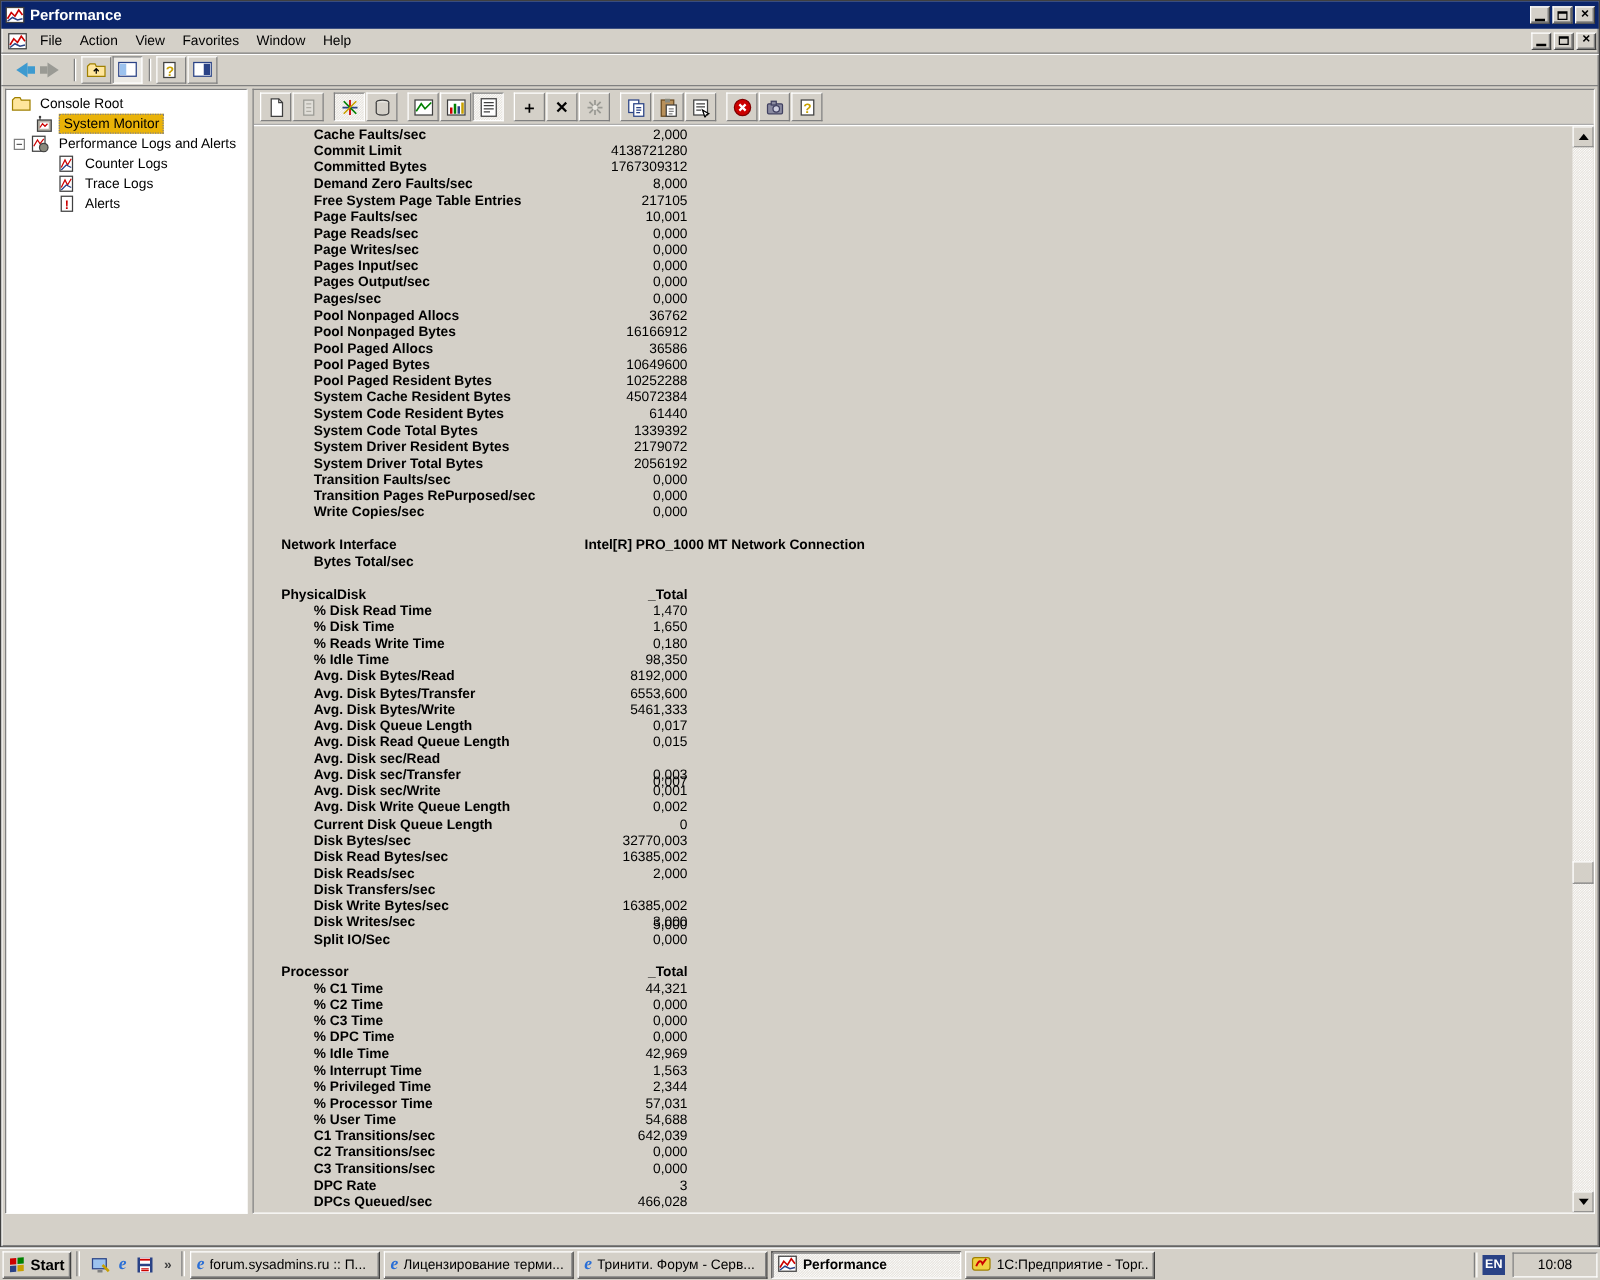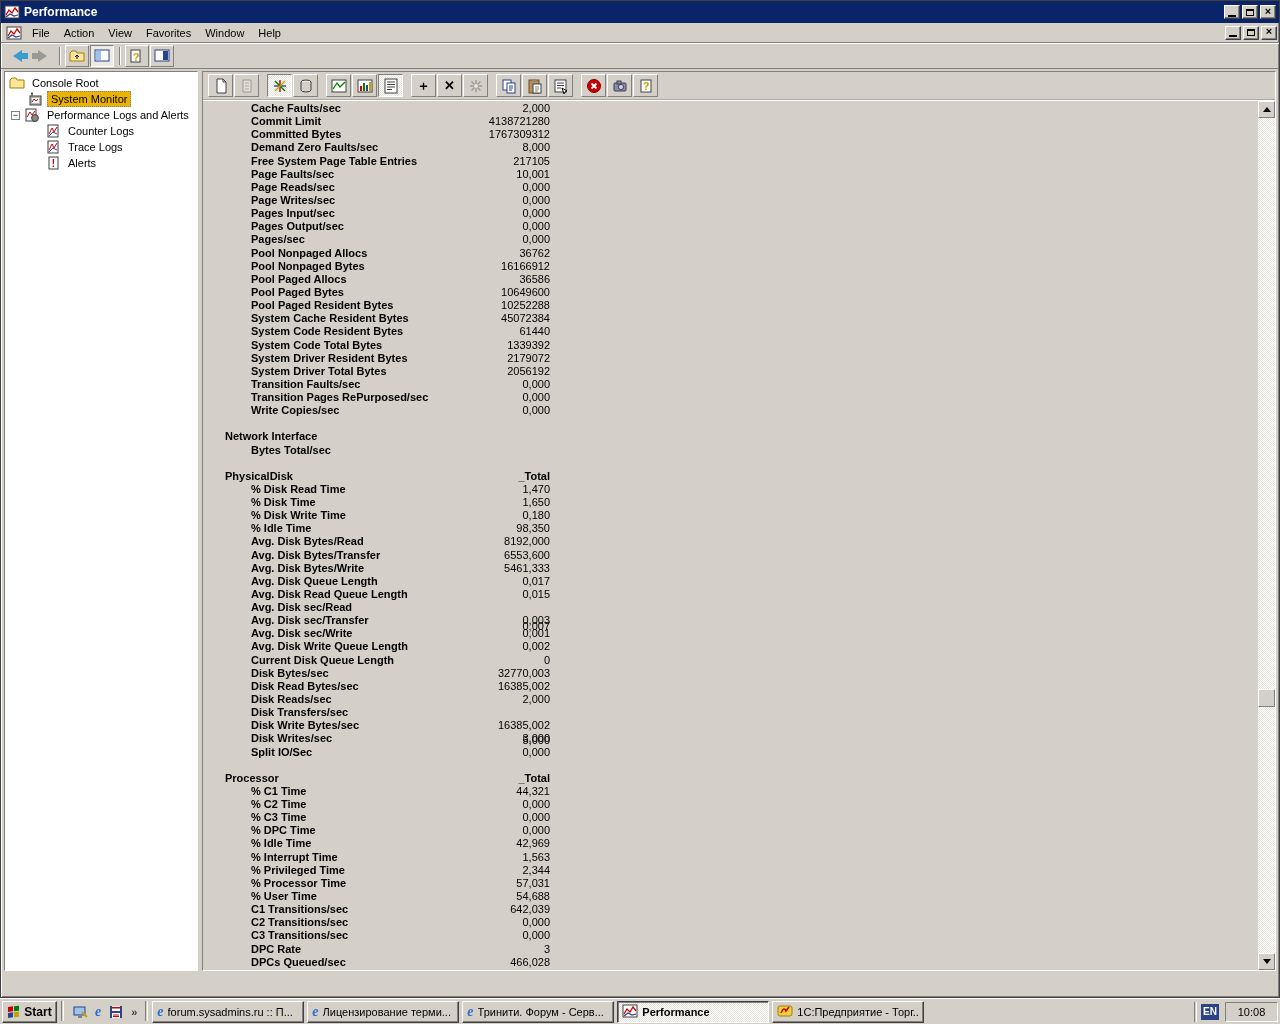--- a/index.html
+++ b/index.html
@@ -101,21 +101,21 @@
               box-shadow: inset -1px -1px 0 #808080; overflow:hidden; }
   .task-btn.active { border-color:#404040 #fff #fff #404040; box-shadow: inset 1px 1px 0 #808080;
               background-color:#e6e3dd;
               background-image: linear-gradient(45deg,#fff 25%,transparent 25%,transparent 75%,#fff 75%),
                                 linear-gradient(45deg,#fff 25%,transparent 25%,transparent 75%,#fff 75%);
               background-size:2px 2px; background-position:0 0,1px 1px; font-weight:bold; }
   .task-btn .t-lbl { white-space:nowrap; overflow:hidden; }
   .tray { margin-left:auto; display:flex; align-items:center; }
   .lang-badge { width:18px; height:16px; background:#2a4286; color:#fff; font-size:10px; font-weight:bold;
                 display:flex; align-items:center; justify-content:center; }
-  .clock { width:53px; height:20px; margin-left:6px; border:1px solid; border-color:#808080 #fff #fff #808080;
+  .clock { width:68px; height:20px; margin-left:6px; border:1px solid; border-color:#808080 #fff #fff #808080;
            display:flex; align-items:center; justify-content:center; }
 
   
   .i16 { width:16px; height:16px; display:inline-block; flex:none; }
   .ie-e { color:#2a6fd6; font-weight:bold; font-size:14px; font-style:italic; font-family:"Liberation Serif",serif; line-height:16px; }
   .arrow-back { width:0; height:0; border-top:6px solid transparent; border-bottom:6px solid transparent; border-right:9px solid #3d9ad0; position:relative; }
   .arrow-back::after { content:""; position:absolute; left:9px; top:-3px; width:6px; height:6px; background:#3d9ad0; }
   .arrow-fwd { width:0; height:0; border-top:6px solid transparent; border-bottom:6px solid transparent; border-left:9px solid #9a9a94; position:relative; }
   .arrow-fwd::before { content:""; position:absolute; right:9px; top:-3px; width:6px; height:6px; background:#9a9a94; }
 </style>
@@ -465,41 +465,42 @@
                   <span class="row-label">Transition Pages RePurposed/sec</span>
                 </div>
                 <div class="report-row">
                   <span class="row-value" style="width: 347px;">0,000</span>
                   <span class="row-label">Write Copies/sec</span>
                 </div>
               </div>
               <div class="report-section">
                 <div class="report-row header-row">
                   <span class="obj-name">Network Interface</span>
+                  <span class="row-value" style="width: 489px;">Intel[R] PRO_1000 MT Network Connection</span>
                 </div>
                 <div class="report-row">
                   <span class="row-label">Bytes Total/sec</span>
                 </div>
               </div>
               <div class="report-section">
                 <div class="report-row header-row">
                   <span class="obj-name">PhysicalDisk</span>
                   <span class="row-value" style="width: 347px;">_Total</span>
                 </div>
                 <div class="report-row">
                   <span class="row-value" style="width: 347px;">1,470</span>
                   <span class="row-label">% Disk Read Time</span>
                 </div>
                 <div class="report-row">
                   <span class="row-value" style="width: 347px;">1,650</span>
                   <span class="row-label">% Disk Time</span>
                 </div>
                 <div class="report-row">
                   <span class="row-value" style="width: 347px;">0,180</span>
-                  <span class="row-label">% Disk Write Time</span>
+                  <span class="row-label">% Reads Write Time</span>
                 </div>
                 <div class="report-row">
                   <span class="row-value" style="width: 347px;">98,350</span>
                   <span class="row-label">% Idle Time</span>
                 </div>
                 <div class="report-row">
                   <span class="row-value" style="width: 347px;">8192,000</span>
                   <span class="row-label">Avg. Disk Bytes/Read</span>
                 </div>
                 <div class="report-row">

